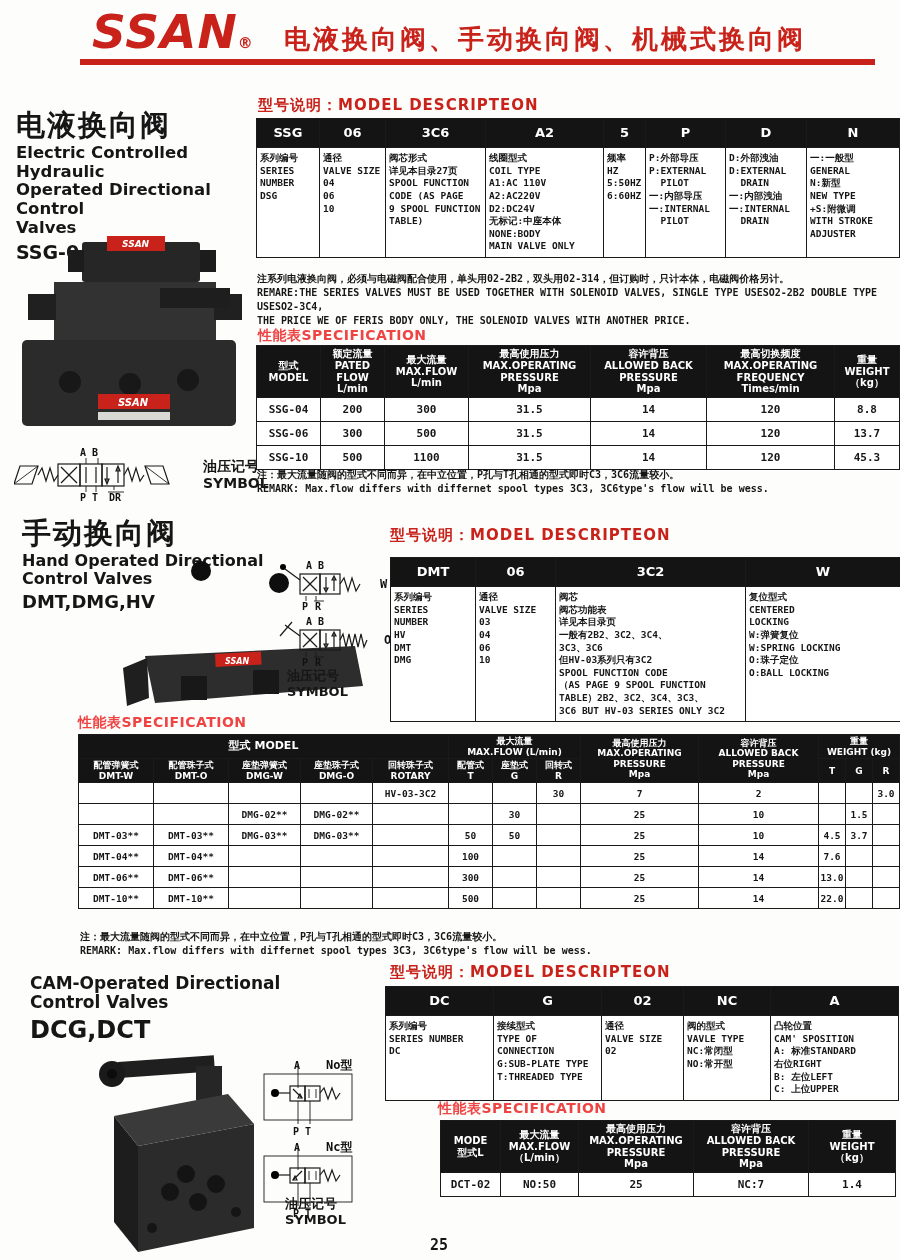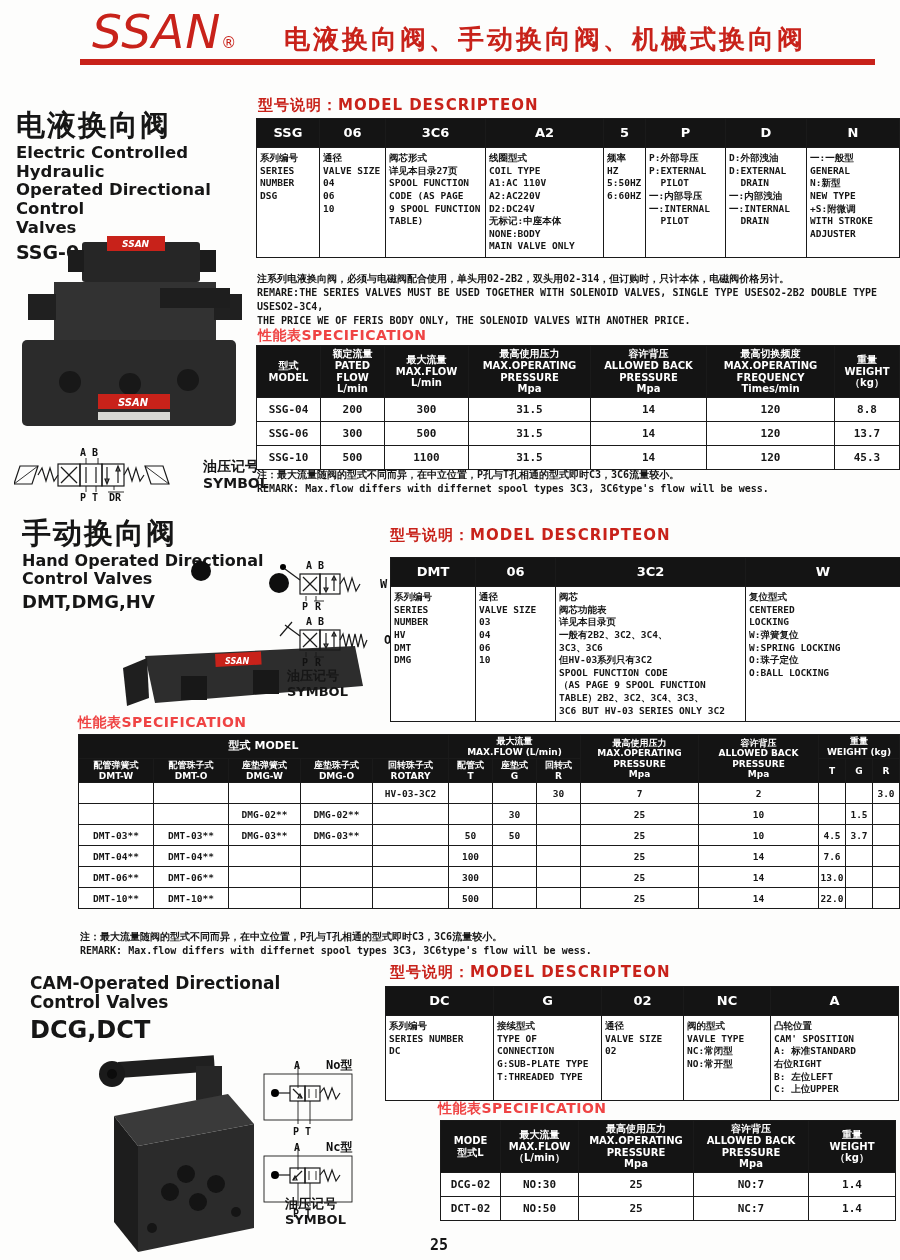--- a/index.html
+++ b/index.html
@@ -1,21 +1,21 @@
 <!DOCTYPE html>
 <html><head>
 <meta charset="utf-8">
 <style>
   html,body{margin:0;padding:0;background:#e8e8e6;}
   .page{position:relative;width:900px;height:1260px;background:#fdfdfc;color:#161616;
         font-family:"DejaVu Sans",sans-serif;overflow:hidden;}
   .abs{position:absolute;}
   .mono{font-family:"DejaVu Sans Mono","DejaVu Sans",monospace;}
   
-  .brand{font-style:italic;font-weight:normal;color:#c8221a;font-size:47px;letter-spacing:1px;line-height:1;}
+  .brand{font-style:italic;font-weight:bold;color:#c8221a;font-size:47px;letter-spacing:1px;line-height:1;}
   .brand .reg{font-size:15px;font-style:normal;}
   .page-title{margin:0;font-size:26px;font-weight:bold;color:#c8221a;letter-spacing:3px;white-space:nowrap;}
   .title-rule{background:#c8221a;}
   
   .sec-cn{margin:0;font-size:29px;font-weight:bold;letter-spacing:2px;line-height:1.1;}
   .sec-en{margin:2px 0 0 0;font-size:16.5px;font-weight:bold;white-space:pre-line;line-height:1.14;}
   .sec-models{margin:3px 0 0 0;font-size:19px;font-weight:bold;}
   .desc-label{font-size:15px;font-weight:bold;color:#c8221a;letter-spacing:1px;white-space:nowrap;}
   .spec-label{font-size:14px;font-weight:bold;color:#ef4444;letter-spacing:.5px;white-space:nowrap;}
   
@@ -660,27 +660,20 @@
 ALLOWED BACK
 PRESSURE
 Mpa</th>
         <th>重量
 WEIGHT
 （kg）</th>
       </tr>
     </thead>
     <tbody>
         <tr>
-          <td>DCG-02</td>
-          <td>NO:30</td>
-          <td>25</td>
-          <td>NO:7</td>
-          <td>1.4</td>
-        </tr>
-        <tr>
           <td>DCT-02</td>
           <td>NO:50</td>
           <td>25</td>
           <td>NC:7</td>
           <td>1.4</td>
         </tr>
       </tbody>
   </table>
 
   <div class="abs mono" style="left:430px;top:1236px;font-size:15px;font-weight:bold;">25</div>

